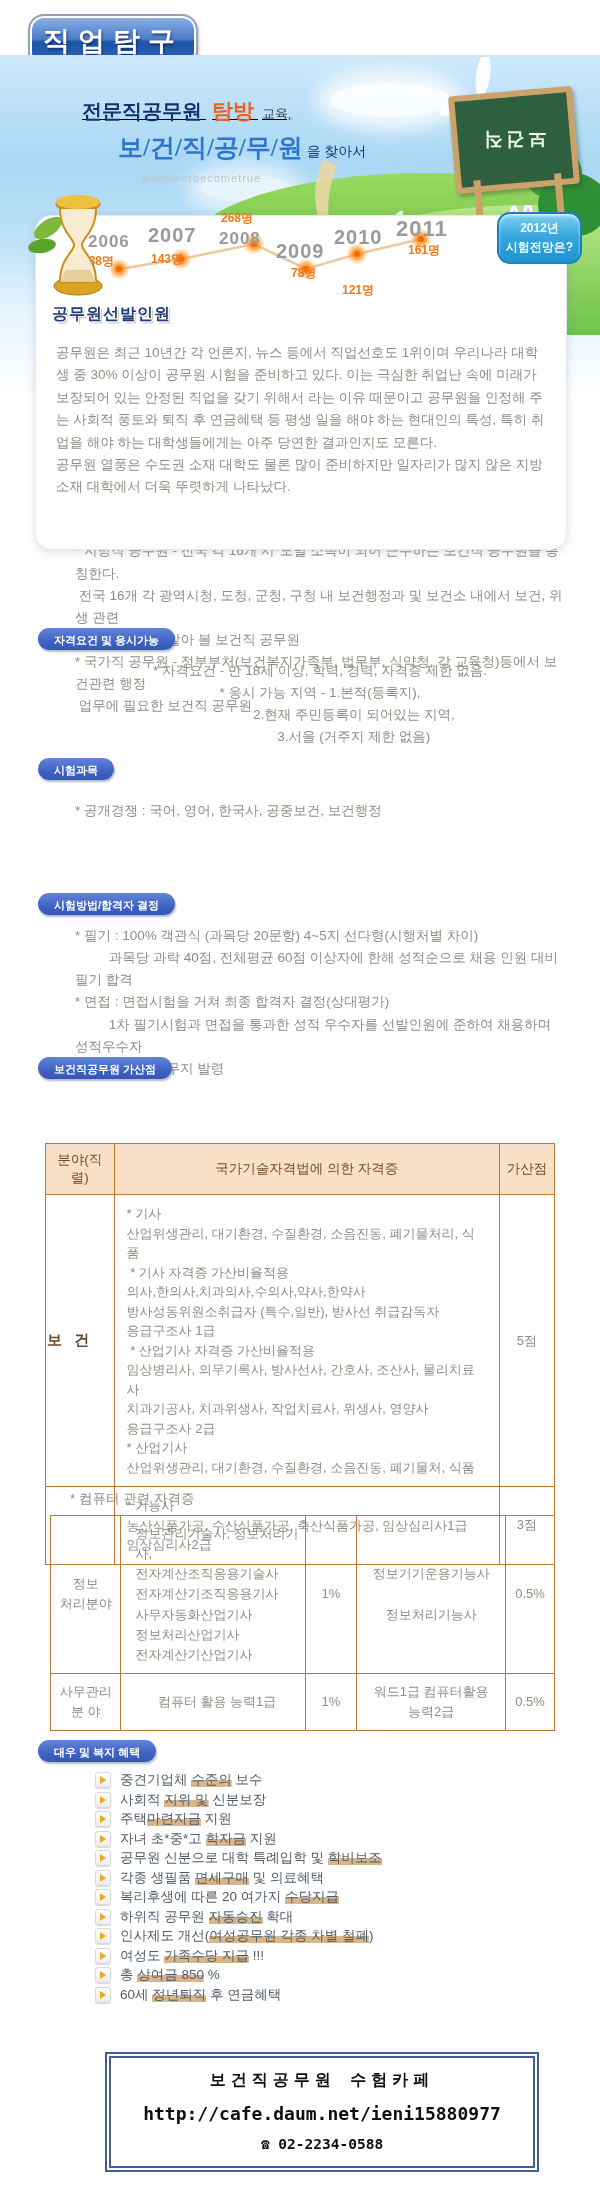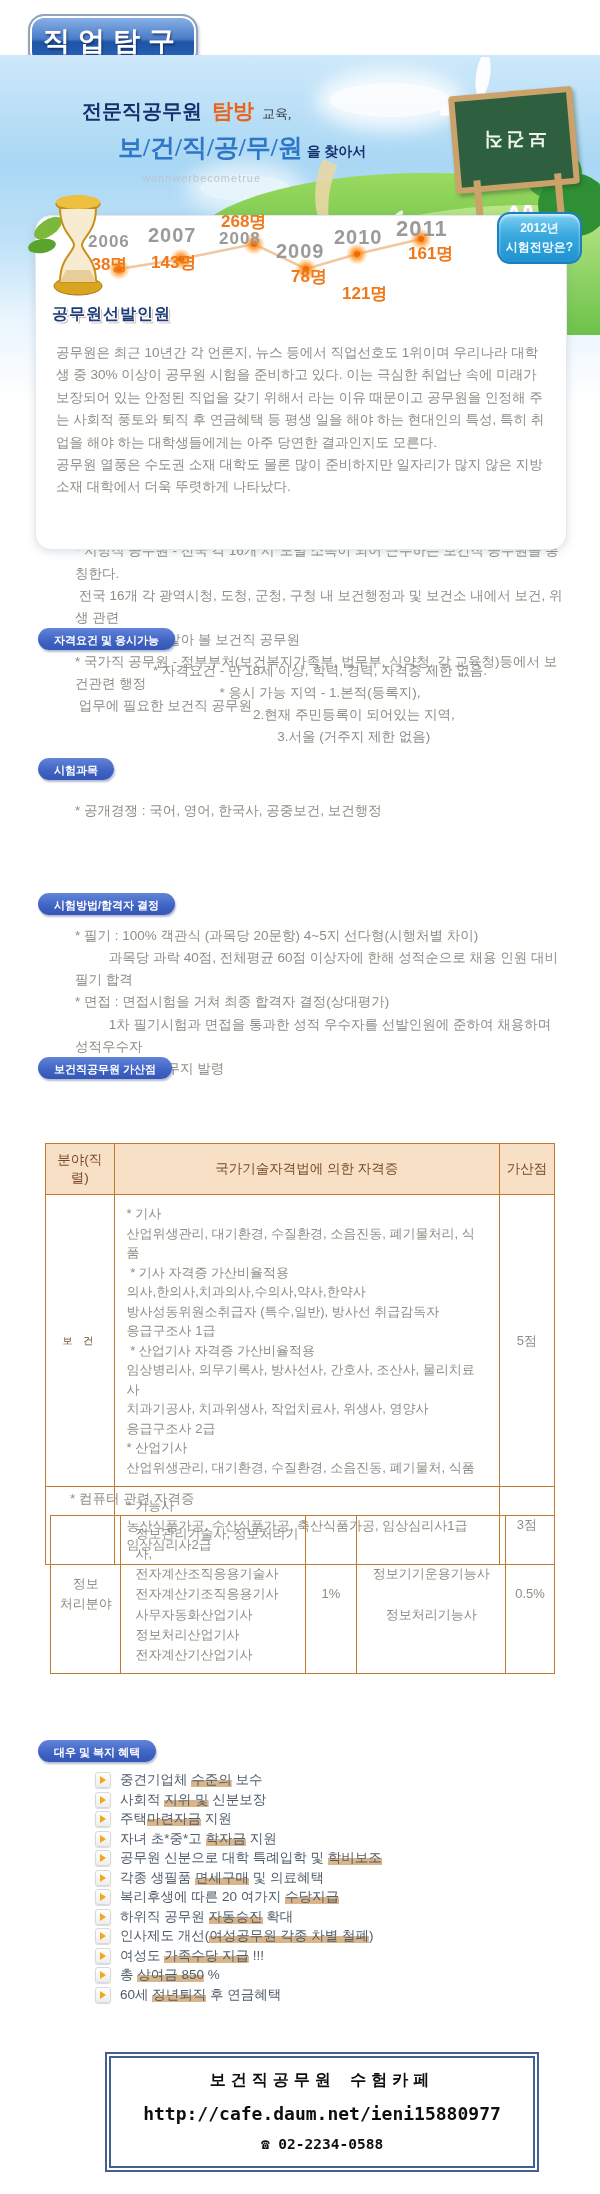--- a/index.html
+++ b/index.html
@@ -25,48 +25,48 @@
   .hill{position:absolute;border-radius:100% 100% 0 0 / 100% 100% 0 0;}
   .h1{right:-60px;top:118px;width:470px;height:150px;background:linear-gradient(180deg,#9ada5f,#4fae3a);}
   .h2{right:-140px;top:150px;width:420px;height:130px;background:linear-gradient(180deg,#baE786,#6cc24a);}
   .road{position:absolute;right:60px;top:150px;width:230px;height:90px;border-radius:0 0 0 140px;
     border-left:16px solid #e9d8a6;border-bottom:0;transform:rotate(24deg);opacity:.9;}
   .tree{position:absolute;border-radius:50%;}
   .t1{right:18px;top:92px;width:58px;height:52px;background:#3f9e3f;}
   .t2{right:-8px;top:118px;width:70px;height:64px;background:#2f8f34;}
 
   .subtitle{position:absolute;left:82px;top:42px;width:340px;}
-  .st-line1{font-family:"Liberation Serif","DejaVu Serif",serif;font-weight:bold;}
+  .st-line1{font-family:"Liberation Serif","DejaVu Serif",serif;font-weight:bold;text-decoration:underline;}
   .st-brand{font-size:20px;color:#16306e;}
   .st-accent{font-size:21px;color:#e8641e;padding-left:6px;}
   .st-tail{font-size:13px;color:#333;padding-left:4px;font-weight:normal;}
   .st-line2{margin:6px 0 0 36px;font-family:"Liberation Serif","DejaVu Serif",serif;}
   .st-main{font-size:25px;font-weight:bold;color:#2e77c8;}
-  .st-tail2{font-size:14px;color:#16306e;font-weight:bold;}
+  .st-tail2{font-size:14px;color:#16306e;}
   .st-watermark{margin:8px 0 0 60px;font-size:11px;color:#b9c6ce;letter-spacing:1px;}
 
   .windmill{position:absolute;}
   .wm1{left:440px;top:2px;}
   .wm2{left:350px;top:120px;transform:scale(.45);opacity:.9;}
   .board{position:absolute;left:452px;top:36px;width:112px;height:86px;background:#2e6040;
     border:6px solid #cba36a;border-radius:4px;transform:rotate(-5deg);
     box-shadow:2px 3px 4px rgba(40,60,40,.4);display:flex;align-items:center;justify-content:center;z-index:3;}
   .board::before,.board::after{content:"";position:absolute;top:80px;width:7px;height:48px;background:#cba36a;}
   .board::before{left:12px;} .board::after{right:12px;}
   .board-txt{color:#eef6ee;font-size:19px;font-weight:bold;letter-spacing:3px;transform:rotate(185deg);}
   .animal{position:absolute;z-index:4;}
   .rabbit{left:498px;top:150px;}
   .squirrel{left:432px;top:158px;}
 
   
   .card{position:absolute;left:35px;top:215px;width:530px;height:333px;background:#ffffff;
     border:1px solid #e4e9ee;border-radius:16px;box-shadow:0 2px 8px rgba(110,130,160,.25);z-index:5;}
   .chart-svg{position:absolute;left:20px;top:0;z-index:1;}
   .yr{position:absolute;z-index:2;color:#9a9a9a;font-weight:bold;letter-spacing:1px;}
-  .cnt{position:absolute;z-index:2;color:#f07818;font-weight:bold;font-size:17px;}
+  .cnt{position:absolute;z-index:2;color:#f07818;font-weight:bold;font-size:12px;}
   .y0{left:52px;top:16px;font-size:17px;} .n0{left:46px;top:37px;}
   .y1{left:112px;top:8px;font-size:20px;} .n1{left:115px;top:35px;}
   .n2{left:185px;top:-6px;} .y2{left:183px;top:13px;font-size:17px;}
   .y3{left:240px;top:24px;font-size:20px;} .n3{left:255px;top:49px;}
   .y4{left:298px;top:10px;font-size:20px;} .n4{left:306px;top:33px;margin-top:33px;}
   .y5{left:360px;top:0px;font-size:22px;} .n5{left:372px;top:26px;}
   .sel-label{position:absolute;left:16px;top:88px;font-size:16px;font-weight:800;color:#1e3c78;letter-spacing:1px;
     text-shadow:-1px -1px 0 #fff,1px -1px 0 #fff,-1px 1px 0 #fff,1px 1px 0 #fff,2px 2px 1px rgba(130,100,40,.45);z-index:2;}
   .intro-text{position:absolute;left:20px;top:126px;width:492px;font-size:13.5px;line-height:1.66;color:#8e8e84;}
   .btn2012{position:absolute;left:497px;top:212px;width:81px;height:48px;border-radius:13px;
@@ -87,21 +87,21 @@
   .sh4{top:893px;} .st4{top:925px;}
   .sh5{top:1057px;} .st5{top:1092px;}
   .sh6{top:1740px;}
 
   
   table{border-collapse:collapse;}
   .tb{position:absolute;font-size:13px;color:#8e8e84;}
   .tb td,.tb th{border:1px solid #c07a2e;vertical-align:middle;}
   .tb1{left:45px;top:1143px;width:510px;}
   .tb1 th{background:#f7e0c6;color:#7a4a28;font-weight:normal;font-size:13.5px;padding:7px 4px;}
-  .tb1 .cfield{width:68px;text-align:center;font-weight:normal;font-size:10px;color:#6a4a2a;letter-spacing:4px;}
+  .tb1 .cfield{width:68px;font-weight:bold;font-size:15px;color:#6a4a2a;letter-spacing:4px;}
   .tb1 .ccerts{width:380px;padding:9px 12px;white-space:pre-wrap;line-height:1.5;}
   .tb1 .cpts{width:54px;text-align:center;}
   .note{position:absolute;left:70px;top:1490px;font-size:13.5px;color:#8e8e84;}
   .tb2{left:50px;top:1515px;width:505px;}
   .tb2 td{padding:8px 6px;white-space:pre-line;line-height:1.55;}
   .tb2 .c1w{width:66px;text-align:center;}
   .tb2 .c2w{width:192px;padding-left:14px;}
   .tb2 .c3w{width:42px;text-align:center;}
   .tb2 .c4w{width:160px;text-align:center;}
   .tb2 .c5w{width:37px;text-align:center;}
@@ -325,20 +325,29 @@
 전자계산기조직응용기사
 사무자동화산업기사
 정보처리산업기사
 전자계산기산업기사</td>
       <td class="c3w">1%</td>
       <td class="c4w">정보기기운용기능사
 
 정보처리기능사</td>
       <td class="c5w">0.5%</td>
     </tr>
+    <tr>
+      <td class="c1w">사무관리
+분 야</td>
+      <td class="c2w" style="text-align:center;">컴퓨터 활용 능력1급</td>
+      <td class="c3w">1%</td>
+      <td class="c4w">워드1급 컴퓨터활용
+능력2급</td>
+      <td class="c5w">0.5%</td>
+    </tr>
   </tbody>
     </table>
 
   <div class="sec-h sh6">대우 및 복지 혜택</div>
   <ul class="benefits">
     <li>
         <span class="blt"></span>
         <span><span>중견기업체 </span><span class="hl">수준의</span><span> 보수</span></span>
       </li>
     <li>

